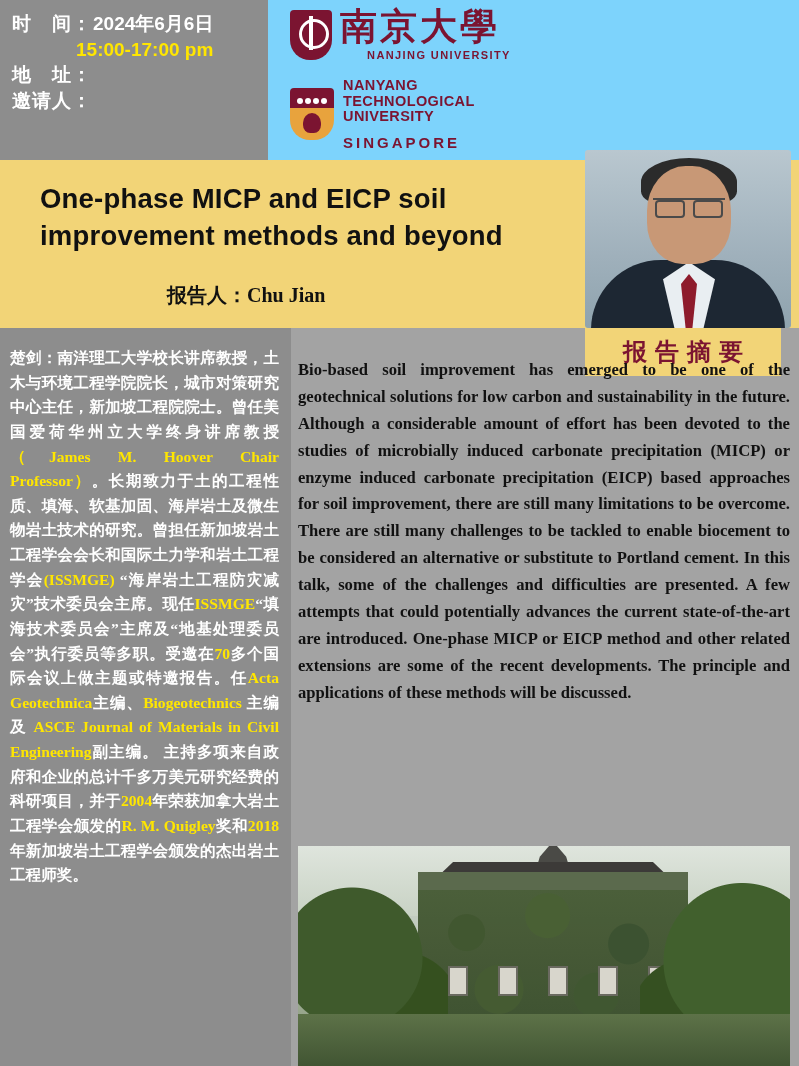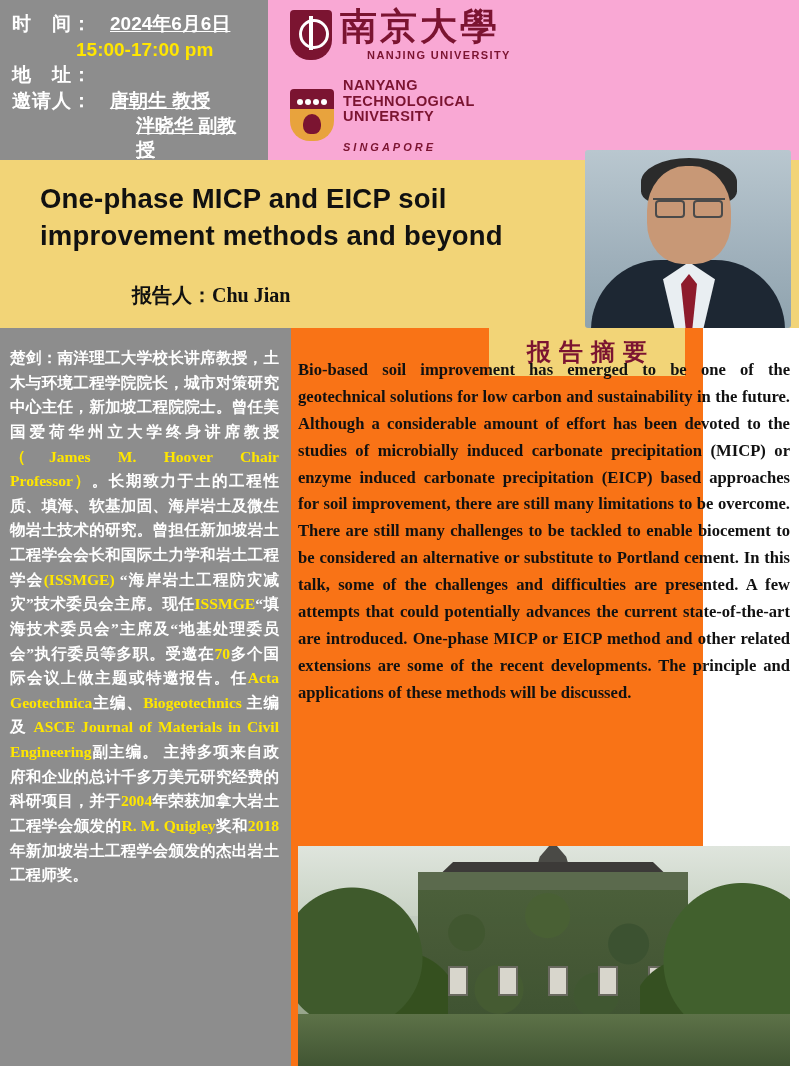--- a/index.html
+++ b/index.html
@@ -50,40 +50,39 @@
     flex: none;
   }
   .info-colon {
     font-size: 19px;
     font-weight: 700;
     flex: none;
   }
   .info-val {
     font-size: 19px;
     font-weight: 700;
-    margin-left: 19px;
-    text-decoration: underline;
+    margin-left: 2px;
   }
   .val-time2 {
     color: #ffe600;
     font-size: 19px;
     font-weight: 700;
     margin-left: 64px;
     display: block;
     line-height: 1.3;
   }
   .hl-yellow { color: #ffe600; }
   .val-block { display: block; }
   .val-indent { margin-left: 26px; display:block; }
 
   .header-right {
     position: relative;
     width: 584px;
     height: 160px;
-    background: #f9a8d4;
+    background: #7dd3fc;
     overflow: hidden;
   }
 
   
   .nju-logo {
     position: absolute;
     left: 22px;
     top: 8px;
     display: flex;
     align-items: center;
@@ -177,25 +176,24 @@
   }
   .ntu-text {
     color: #7b1431;
     font-size: 14.5px;
     font-weight: 700;
     line-height: 1.08;
     letter-spacing: 0.4px;
   }
   .ntu-sing {
     color: #7b1431;
-    font-size: 11px;
+    font-size: 15px;
     font-weight: 700;
     letter-spacing: 3px;
-    margin-top: 16px;
-    font-style: italic;
+    margin-top: 9px;
   }
 
   
   .title-band {
     position: absolute;
     left: 0;
     top: 160px;
     width: 799px;
     height: 168px;
     background: #f2d477;
@@ -206,21 +204,21 @@
     top: 20px;
     width: 530px;
     font-size: 27.5px;
     font-weight: 800;
     color: #111111;
     line-height: 1.35;
     letter-spacing: 0.2px;
   }
   .speaker-line {
     position: absolute;
-    left: 132px;
+    left: 167px;
     top: 122px;
     font-size: 20px;
     font-weight: 700;
     color: #111111;
     font-family: "Liberation Serif", serif;
   }
   .speaker-line .sp-name {
     font-family: "Liberation Serif", serif;
     font-weight: 700;
   }
@@ -316,23 +314,23 @@
     line-height: 1.58;
     font-family: "Liberation Serif", serif;
     font-weight: 700;
     text-align: justify;
   }
   .bio-text .hl { color: #ffe600; }
 
   .right-col {
     position: absolute;
     left: 291px; top: 0;
-    width: 412px;
+    width: 508px;
     height: 738px;
-    background: #f97316;
+    background: #a3a3a3;
   }
   .abstract-badge {
     position: absolute;
     right: 18px;
     top: 0px;
     width: 196px;
     height: 48px;
     background: #f2d477;
     display: flex;
     align-items: center;
@@ -456,24 +454,20 @@
       <div class="val-time2">15:00-17:00 pm</div>
 
       <div class="info-row">
         <span class="info-label">地　址</span>
         <span class="info-colon">：</span>
       </div>
 
       <div class="info-row">
         <span class="info-label">邀请人</span>
         <span class="info-colon">：</span>
-        <span class="info-val">
-          <span class="val-block">唐朝生 教授</span>
-          <span class="val-indent">泮晓华 副教授</span>
-        </span>
       </div>
     </div>
 
     <div class="header-right">
       <div class="nju-logo">
         <div class="nju-shield"></div>
         <div>
           <div class="nju-text-cn">南京大學</div>
           <div class="nju-text-en">NANJING UNIVERSITY</div>
         </div>

